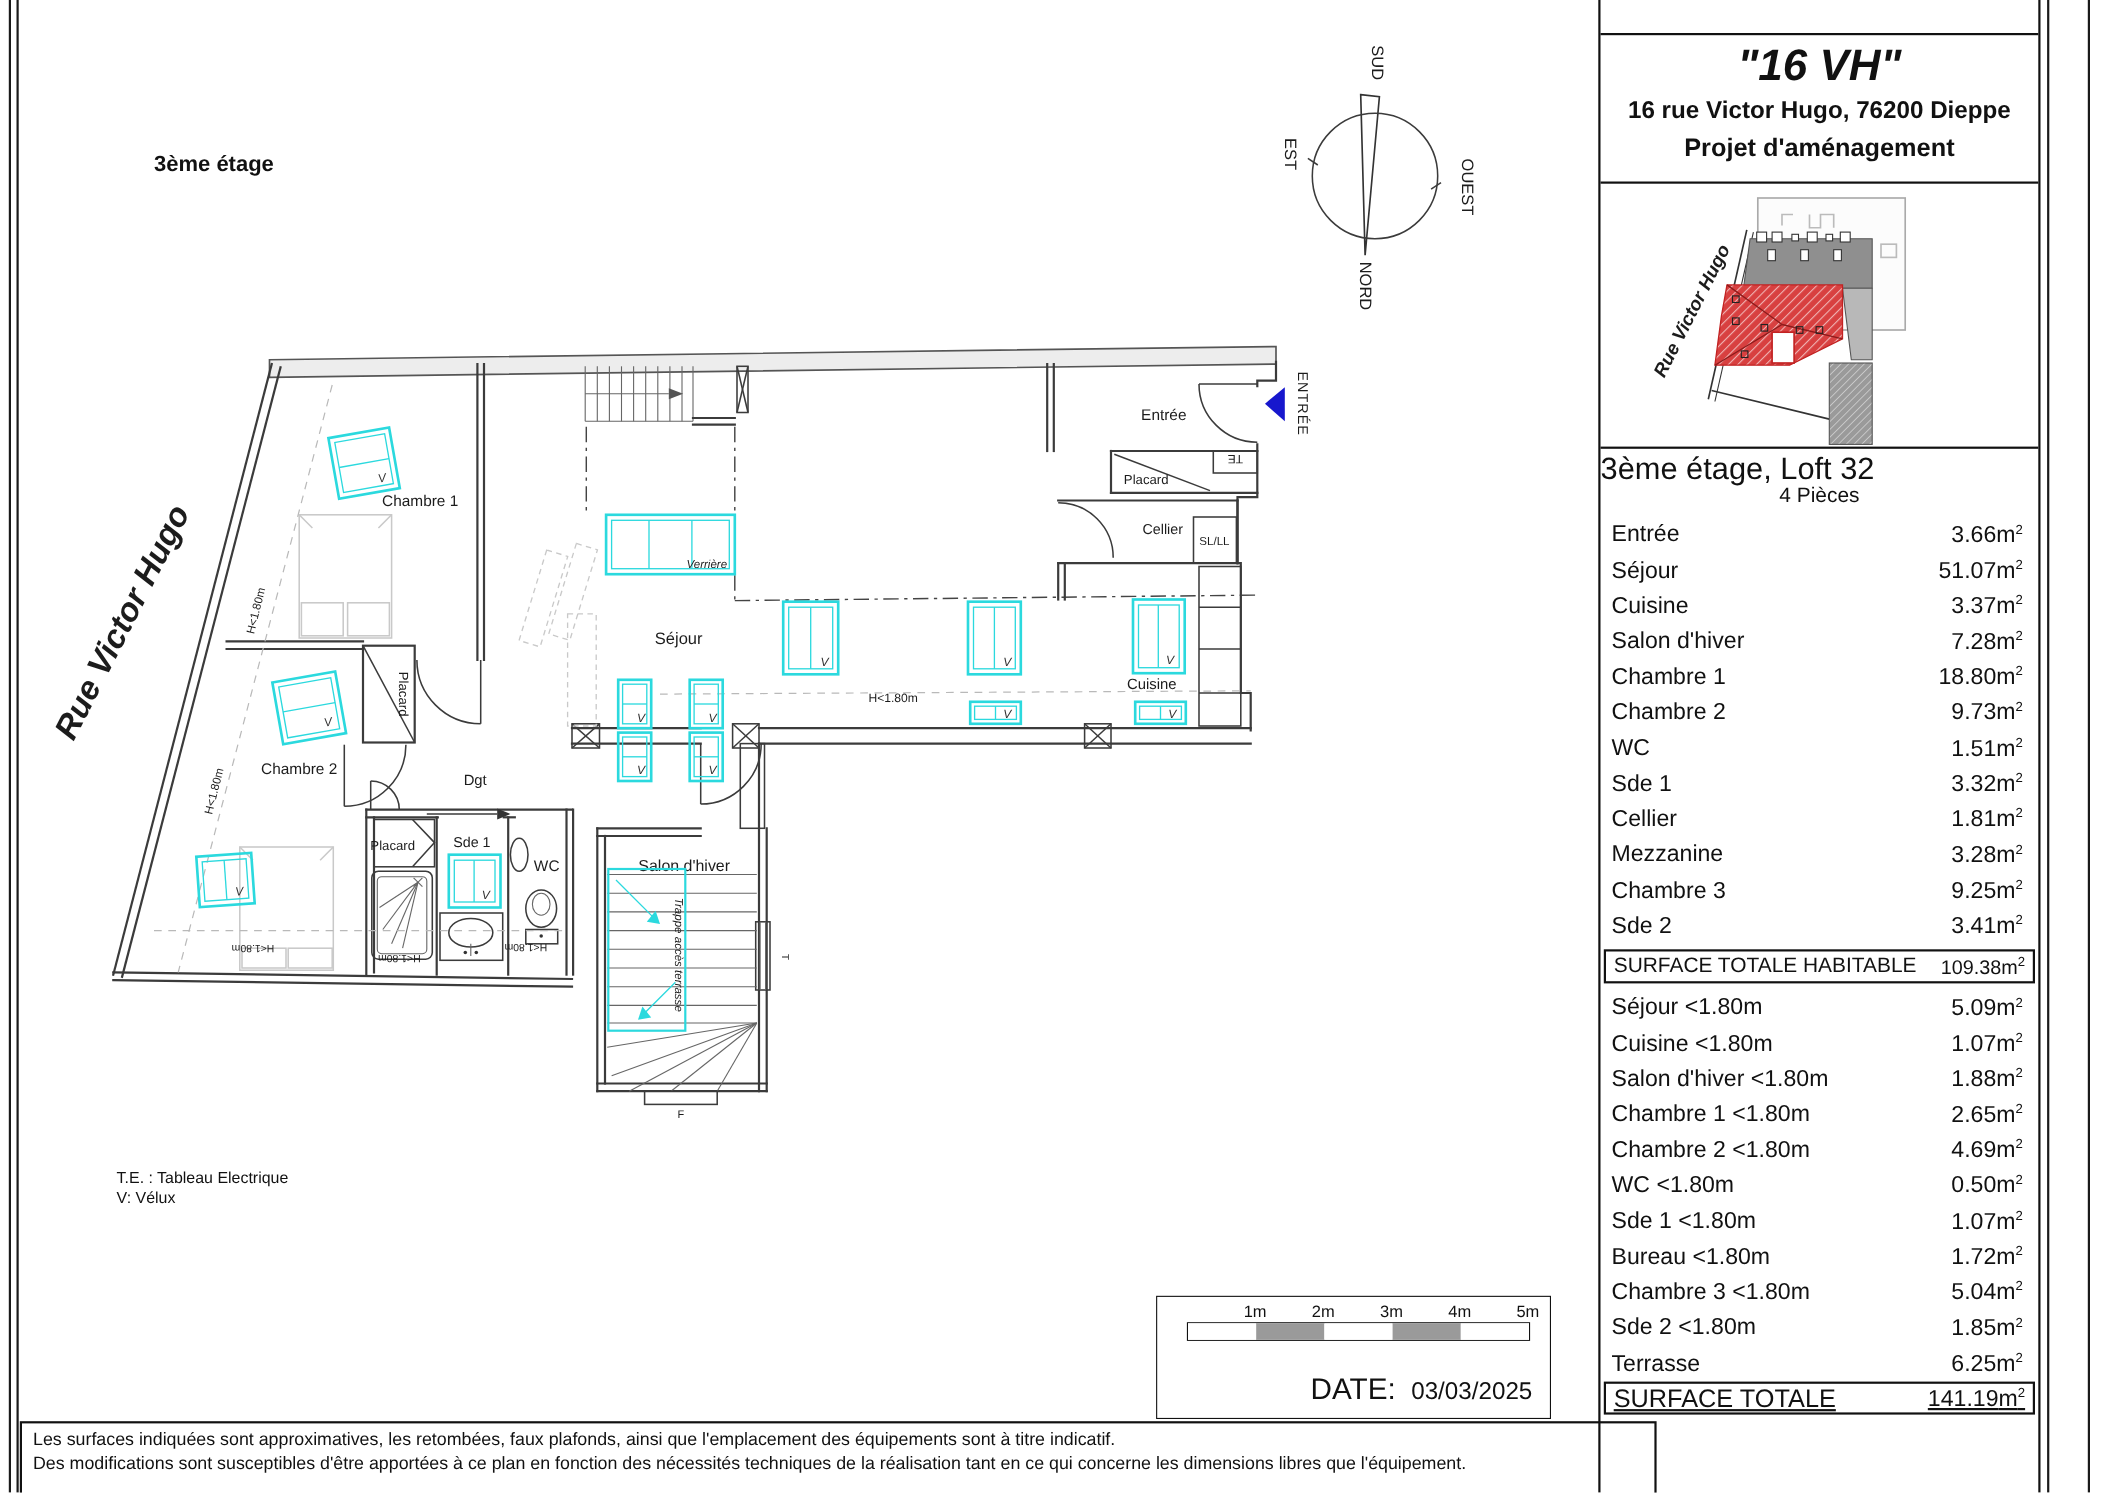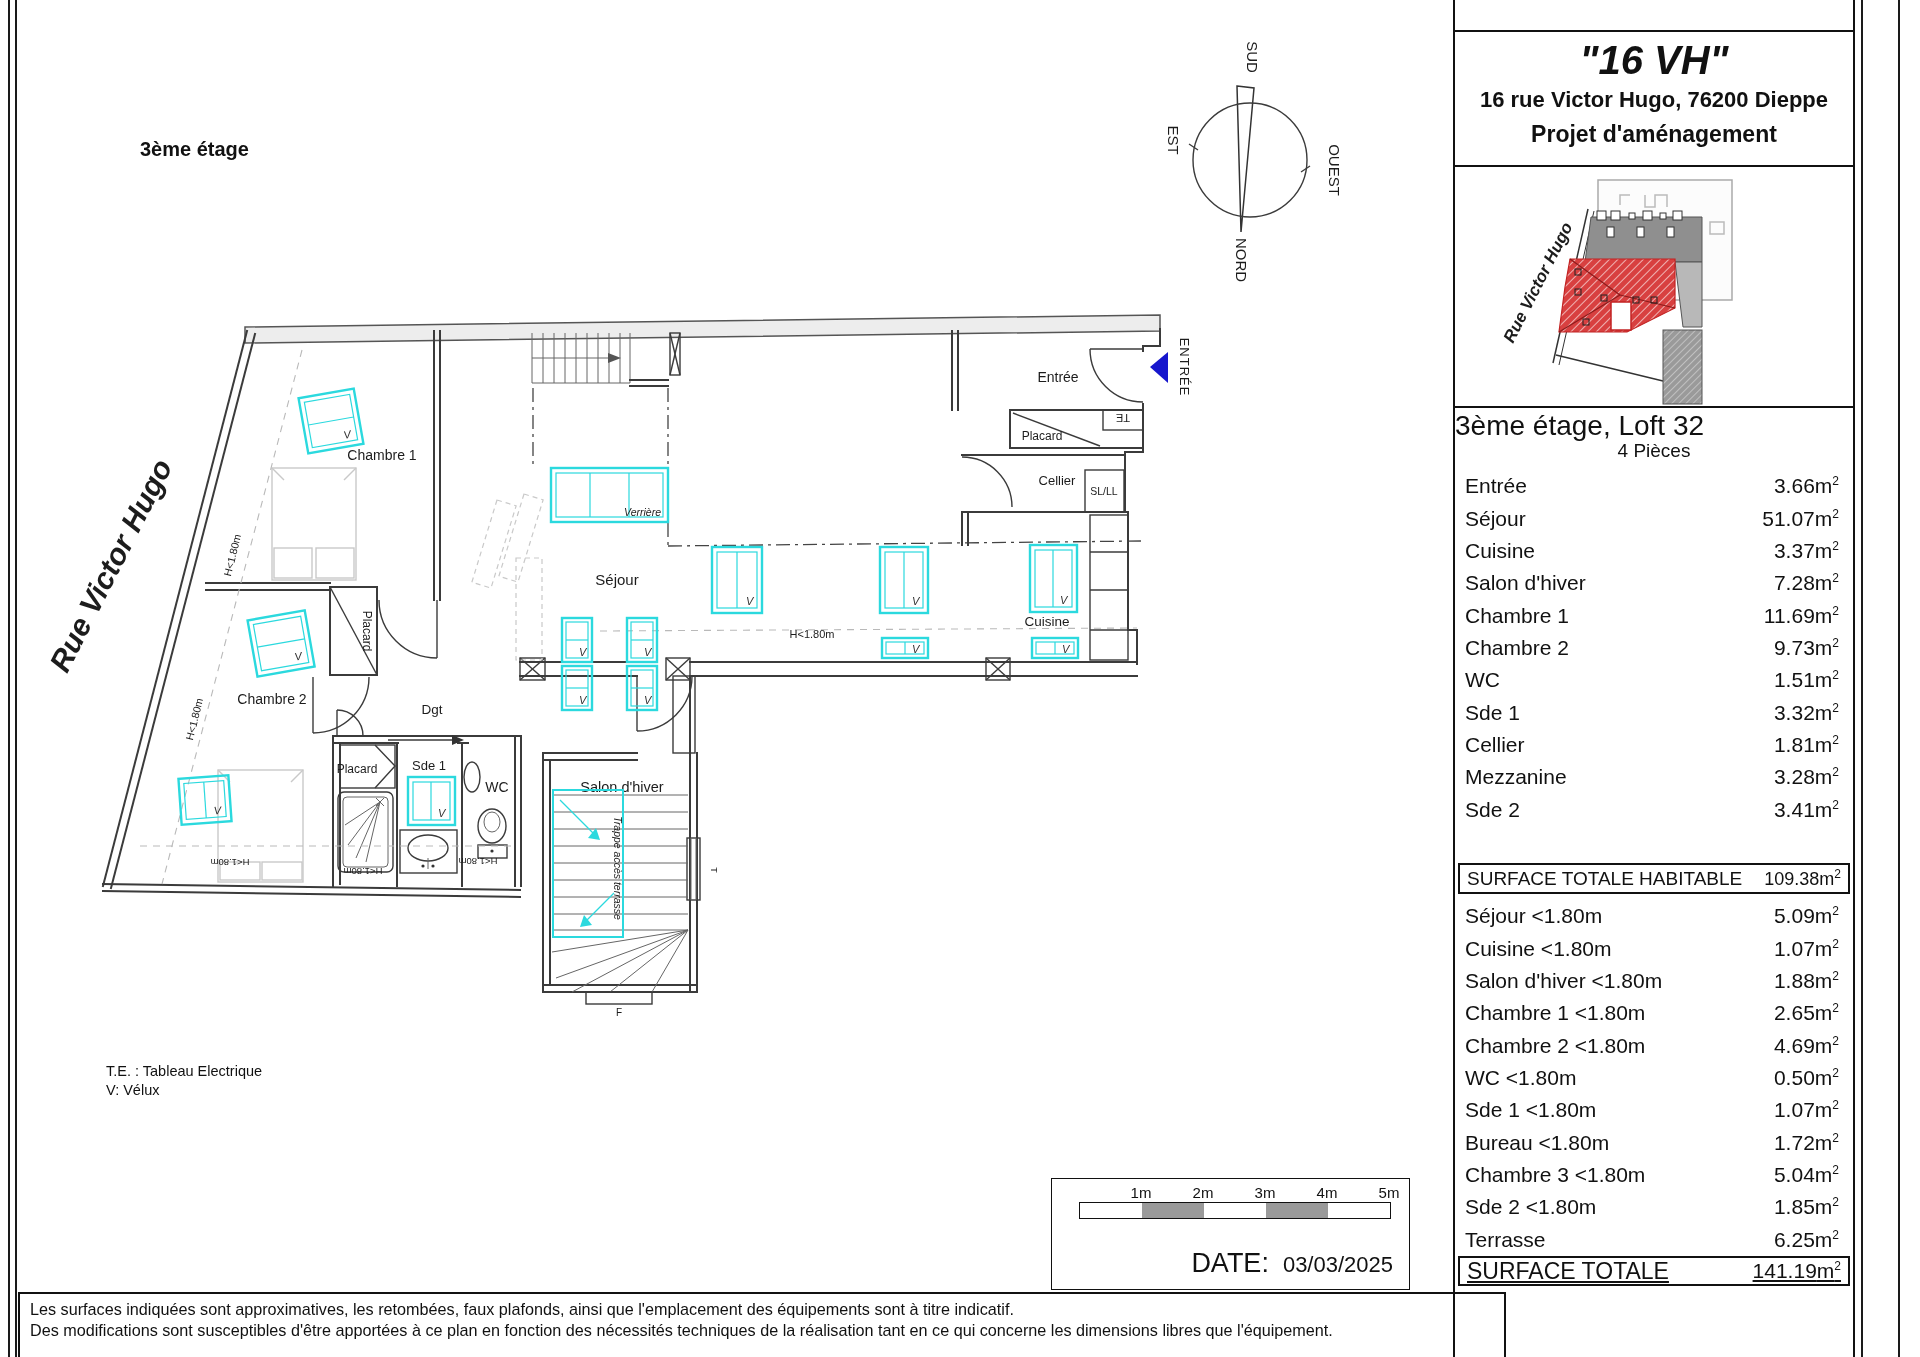--- a/index.html
+++ b/index.html
@@ -526,41 +526,45 @@
         <div class="arow">
           <span class="alab">Cuisine</span>
           <span class="aval"><span>3.37</span><span>m</span><sup>2</sup></span>
         </div>
         <div class="arow">
           <span class="alab">Salon d'hiver</span>
           <span class="aval"><span>7.28</span><span>m</span><sup>2</sup></span>
         </div>
         <div class="arow">
           <span class="alab">Chambre 1</span>
-          <span class="aval"><span>11.69</span><span>m</span><sup>2</sup></span>
+          <span class="aval"><span>18.80</span><span>m</span><sup>2</sup></span>
         </div>
         <div class="arow">
           <span class="alab">Chambre 2</span>
           <span class="aval"><span>9.73</span><span>m</span><sup>2</sup></span>
         </div>
         <div class="arow">
           <span class="alab">WC</span>
           <span class="aval"><span>1.51</span><span>m</span><sup>2</sup></span>
         </div>
         <div class="arow">
           <span class="alab">Sde 1</span>
           <span class="aval"><span>3.32</span><span>m</span><sup>2</sup></span>
         </div>
         <div class="arow">
           <span class="alab">Cellier</span>
           <span class="aval"><span>1.81</span><span>m</span><sup>2</sup></span>
         </div>
         <div class="arow">
           <span class="alab">Mezzanine</span>
           <span class="aval"><span>3.28</span><span>m</span><sup>2</sup></span>
+        </div>
+        <div class="arow">
+          <span class="alab">Chambre 3</span>
+          <span class="aval"><span>9.25</span><span>m</span><sup>2</sup></span>
         </div>
         <div class="arow">
           <span class="alab">Sde 2</span>
           <span class="aval"><span>3.41</span><span>m</span><sup>2</sup></span>
         </div>
       </div>
 
     <div class="totbox habbox">
       <span class="alab">SURFACE TOTALE HABITABLE</span>
       <span class="aval"><span>109.38</span><span>m</span><sup>2</sup></span>

